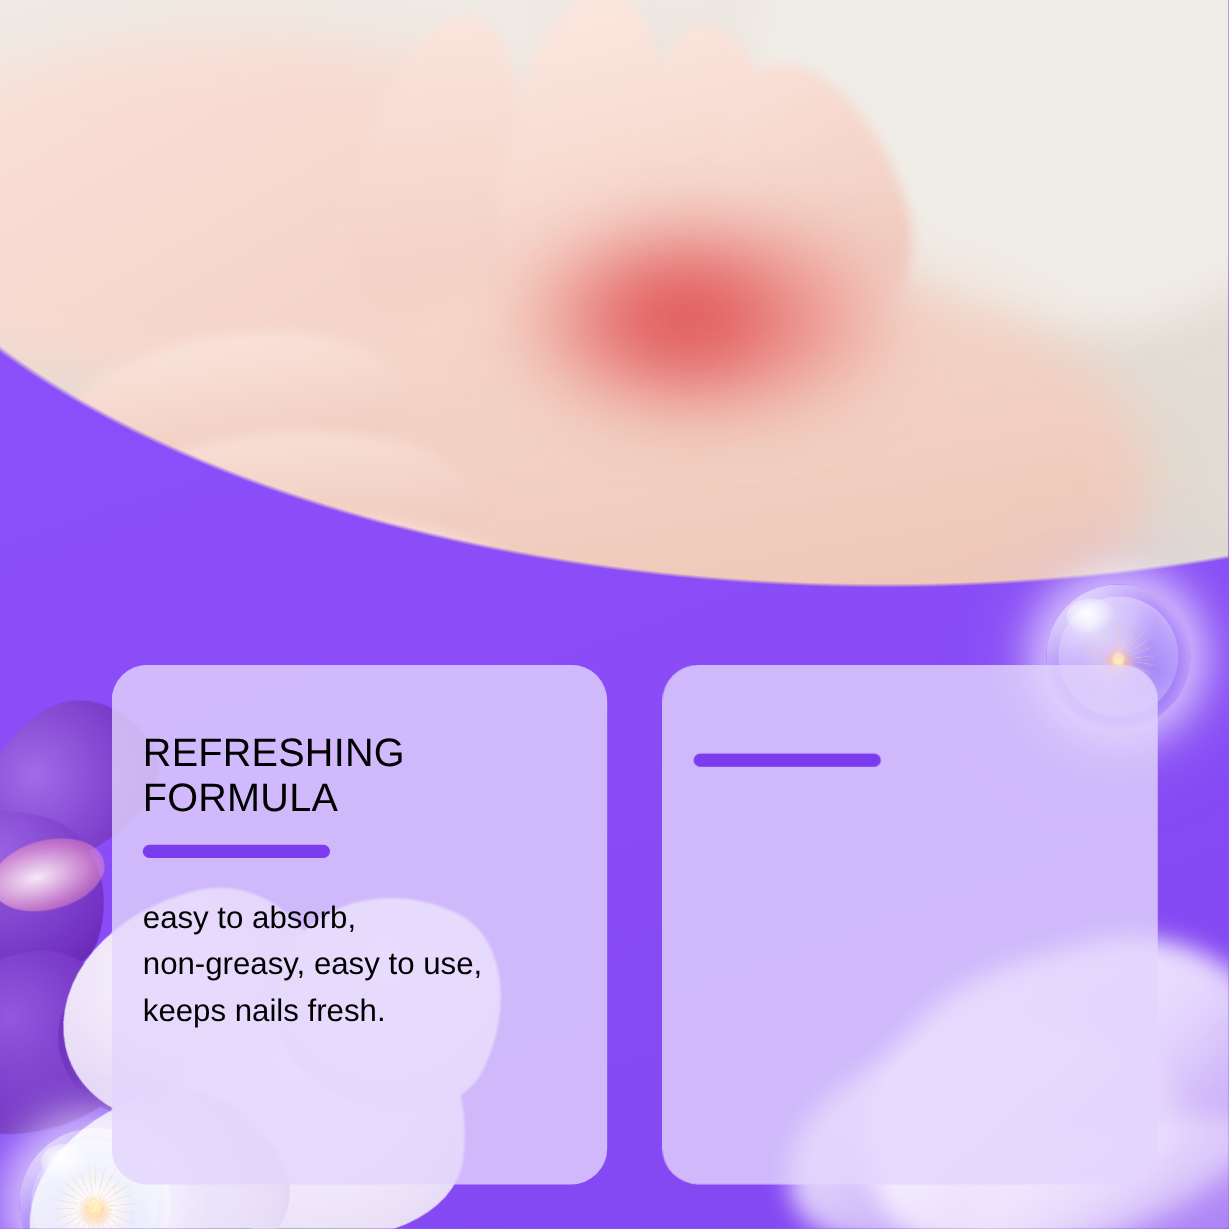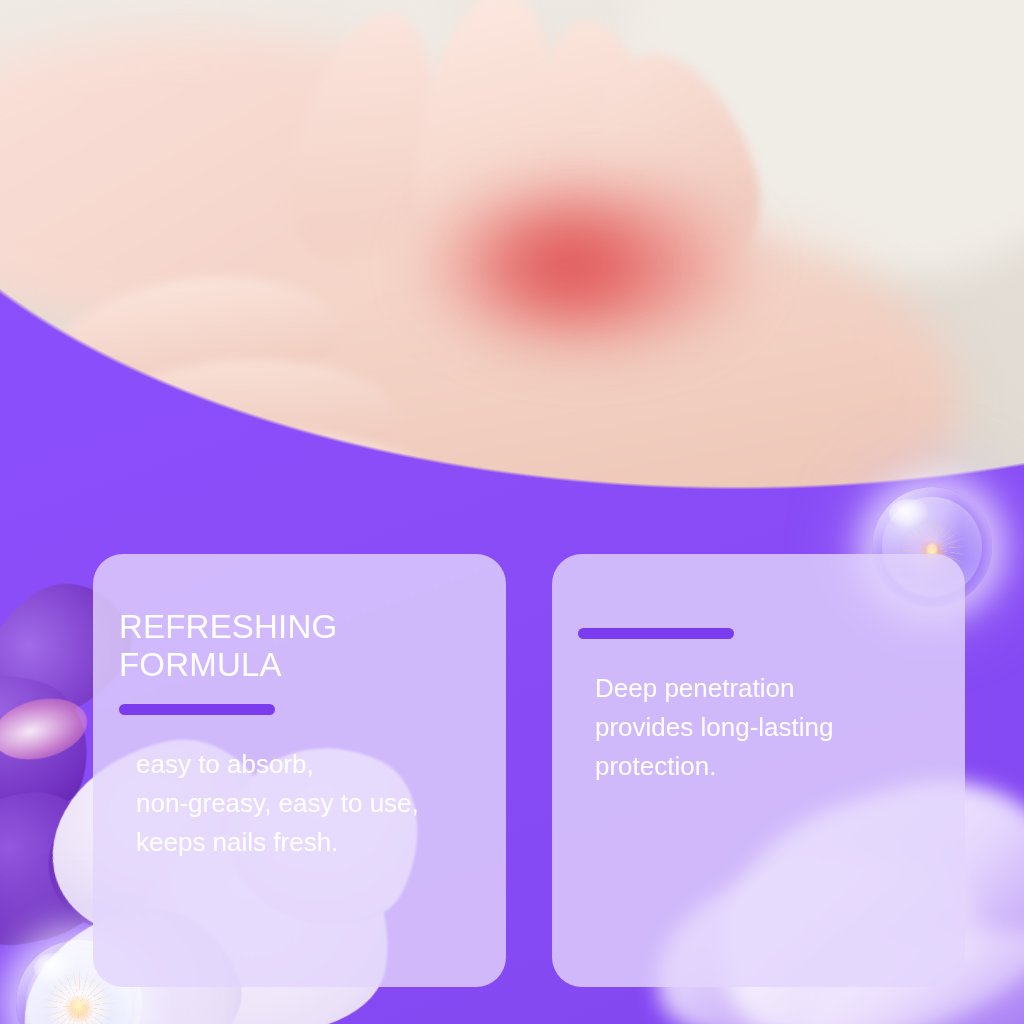--- a/index.html
+++ b/index.html
@@ -127,36 +127,36 @@
     overflow:hidden;
     padding:54px 30px 0 26px;
     box-sizing:border-box;
   }
   .card-title{
     margin:0;
     font-size:33px;
     line-height:38px;
     letter-spacing:.2px;
     font-weight:400;
-    color:#ffffff;
+    color:#000000;
     font-family:"Liberation Sans", sans-serif;
     white-space:pre-line;
   }
   .divider{
     margin-top:20px;
     width:156px;height:11px;
     border-radius:6px;
     background:#7B3CF0;
   }
   .card-body{
-    margin:17px;
+    margin:0;
     margin-top:30px;
     font-size:26px;
     line-height:39px;
-    color:#ffffff;
+    color:#000000;
     font-weight:400;
     white-space:pre-line;
   }
   .card.right .card-body{margin-top:30px;}
 </style>
 </head>
 <body>
 
 <div id="stage">
 
@@ -223,20 +223,17 @@
       <h2 class="card-title">REFRESHING
 FORMULA</h2>
       <div class="divider"></div>
       <p class="card-body">easy to absorb,
 non-greasy, easy to use,
 keeps nails fresh.</p>
     </div>
 
     <div class="card right">
       <div class="divider"></div>
-      <p class="card-body">Deep penetration
-provides long-lasting
-protection.</p>
     </div>
 
   </div>
 
 </div>
 
 </body></html>

